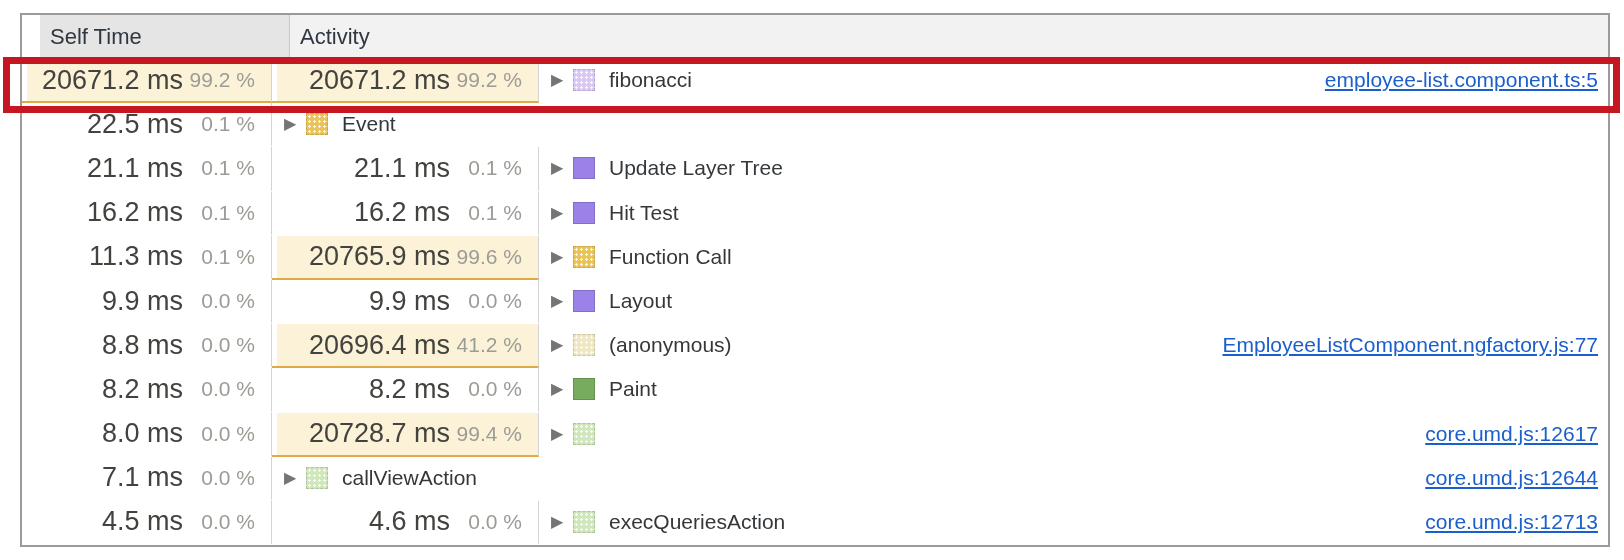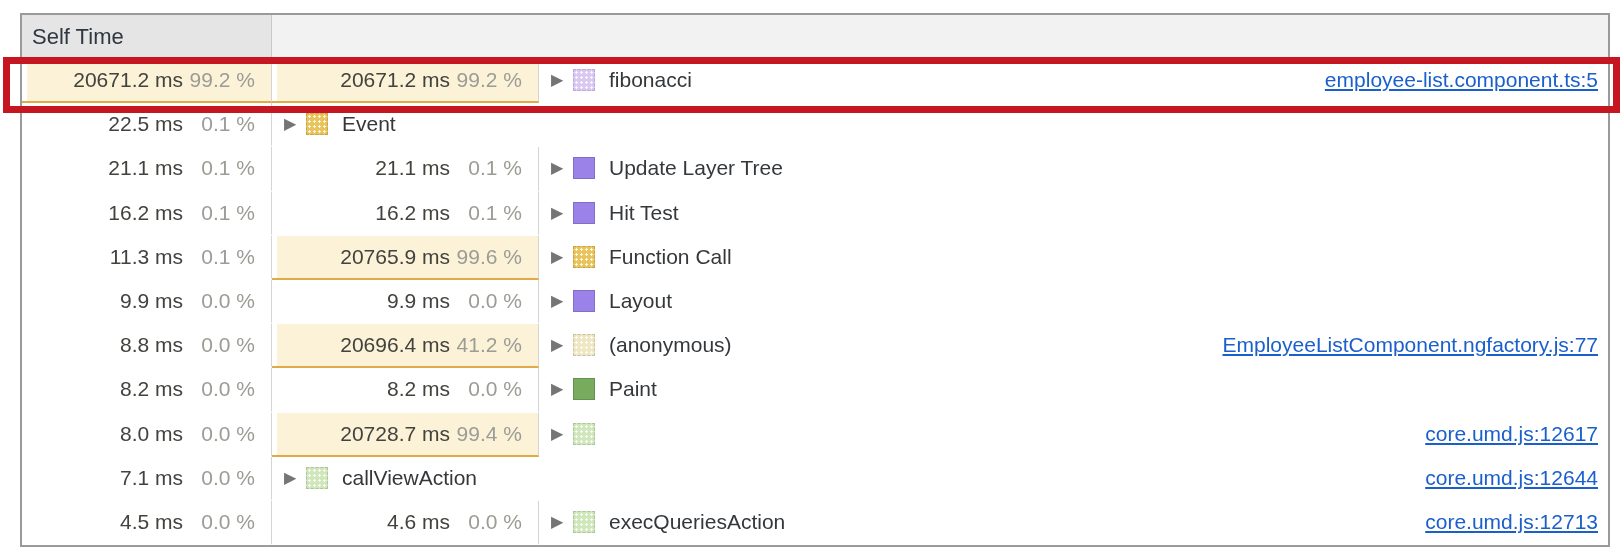--- a/index.html
+++ b/index.html
@@ -8,21 +8,21 @@
     font-family:"Liberation Sans", sans-serif;
     -webkit-font-smoothing:antialiased;
   }
   .grid{
     position:absolute;left:20px;top:13px;width:1590px;height:534px;
     border:2px solid #9a9a9a;box-sizing:border-box;
     display:flex;flex-direction:column;background:#fff;
   }
   .grid-header{
     flex:none;height:44px;display:flex;background:#f2f2f2;
-    border-bottom:1px solid #c9c9c9;box-sizing:border-box;
+    border-bottom:1px solid #c9c9c9;box-sizing:border-box;margin-left:18px;
   }
   .hcell{
     box-sizing:border-box;display:flex;align-items:center;
     padding-left:10px;font-size:22px;color:#2f3740;
     border-right:1px solid #c9c9c9;
   }
   .hcell.self{width:250px;background:#e5e5e5;}
   .hcell.total{width:267px;}
   .hcell.activity{flex:1;border-right:none;}
   .grid-body{flex:1;display:flex;flex-direction:column;}
@@ -31,21 +31,21 @@
     box-sizing:border-box;display:flex;align-items:center;
     border-bottom:2px solid transparent;
   }
   .cell.self{width:250px;border-right:1px solid #d4d4d4;justify-content:flex-end;padding-right:16px;}
   .cell.total{width:267px;border-right:1px solid #d4d4d4;justify-content:flex-end;padding-right:16px;}
   .cell.activity{flex:1;padding:0 10px 0 12px;}
   .cell.hot{
     background:linear-gradient(to right,#ffffff 5px,#fbf2d8 5px);
     border-bottom:2px solid #e0aa46;
   }
-  .ms{font-size:21px;color:#42423e;white-space:nowrap;}
+  .ms{font-size:27px;color:#42423e;white-space:nowrap;}
   .pct{font-size:21px;color:#9c9c96;width:72px;text-align:right;white-space:nowrap;}
   .tri{
     color:#757575;font-size:16px;width:22px;flex:none;
     display:inline-block;line-height:1;user-select:none;
   }
   .swatch{
     width:22px;height:22px;flex:none;margin:0 14px 0 0;
     border:1px solid rgba(0,0,0,0.15);box-sizing:border-box;
   }
   .swatch.dotted{
@@ -65,20 +65,23 @@
   }
 </style>
 </head>
 <body>
 
 <div class="grid">
   <div class="grid-header">
     <div class="hcell self">
       <span>Self Time</span>
     </div>
+    <div class="hcell activity">
+      <span>Activity</span>
+    </div>
   </div>
   <div class="grid-body" id="grid-body">
       <div class="row">
     <div class="cell self hot">
       <span class="ms">20671.2 ms</span>
       <span class="pct">99.2 %</span>
     </div>
     <div class="cell total hot">
       <span class="ms">20671.2 ms</span>
       <span class="pct">99.2 %</span>

